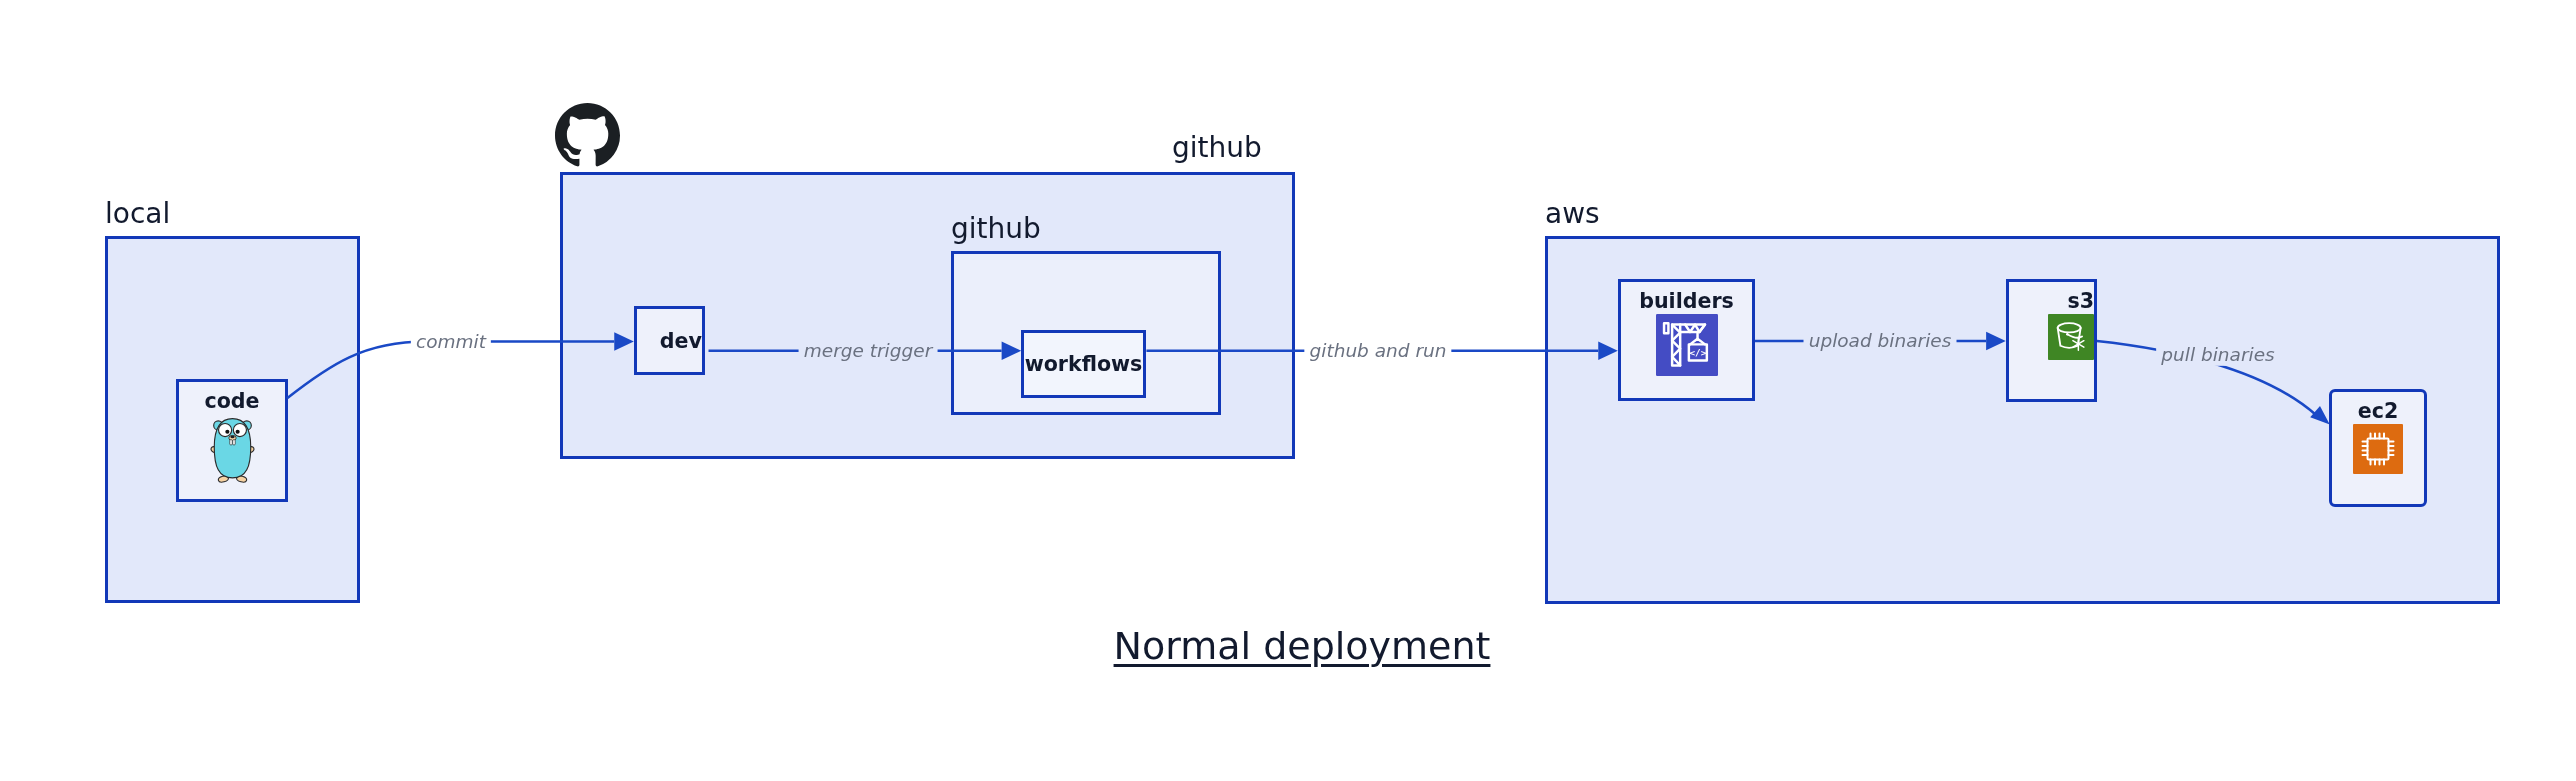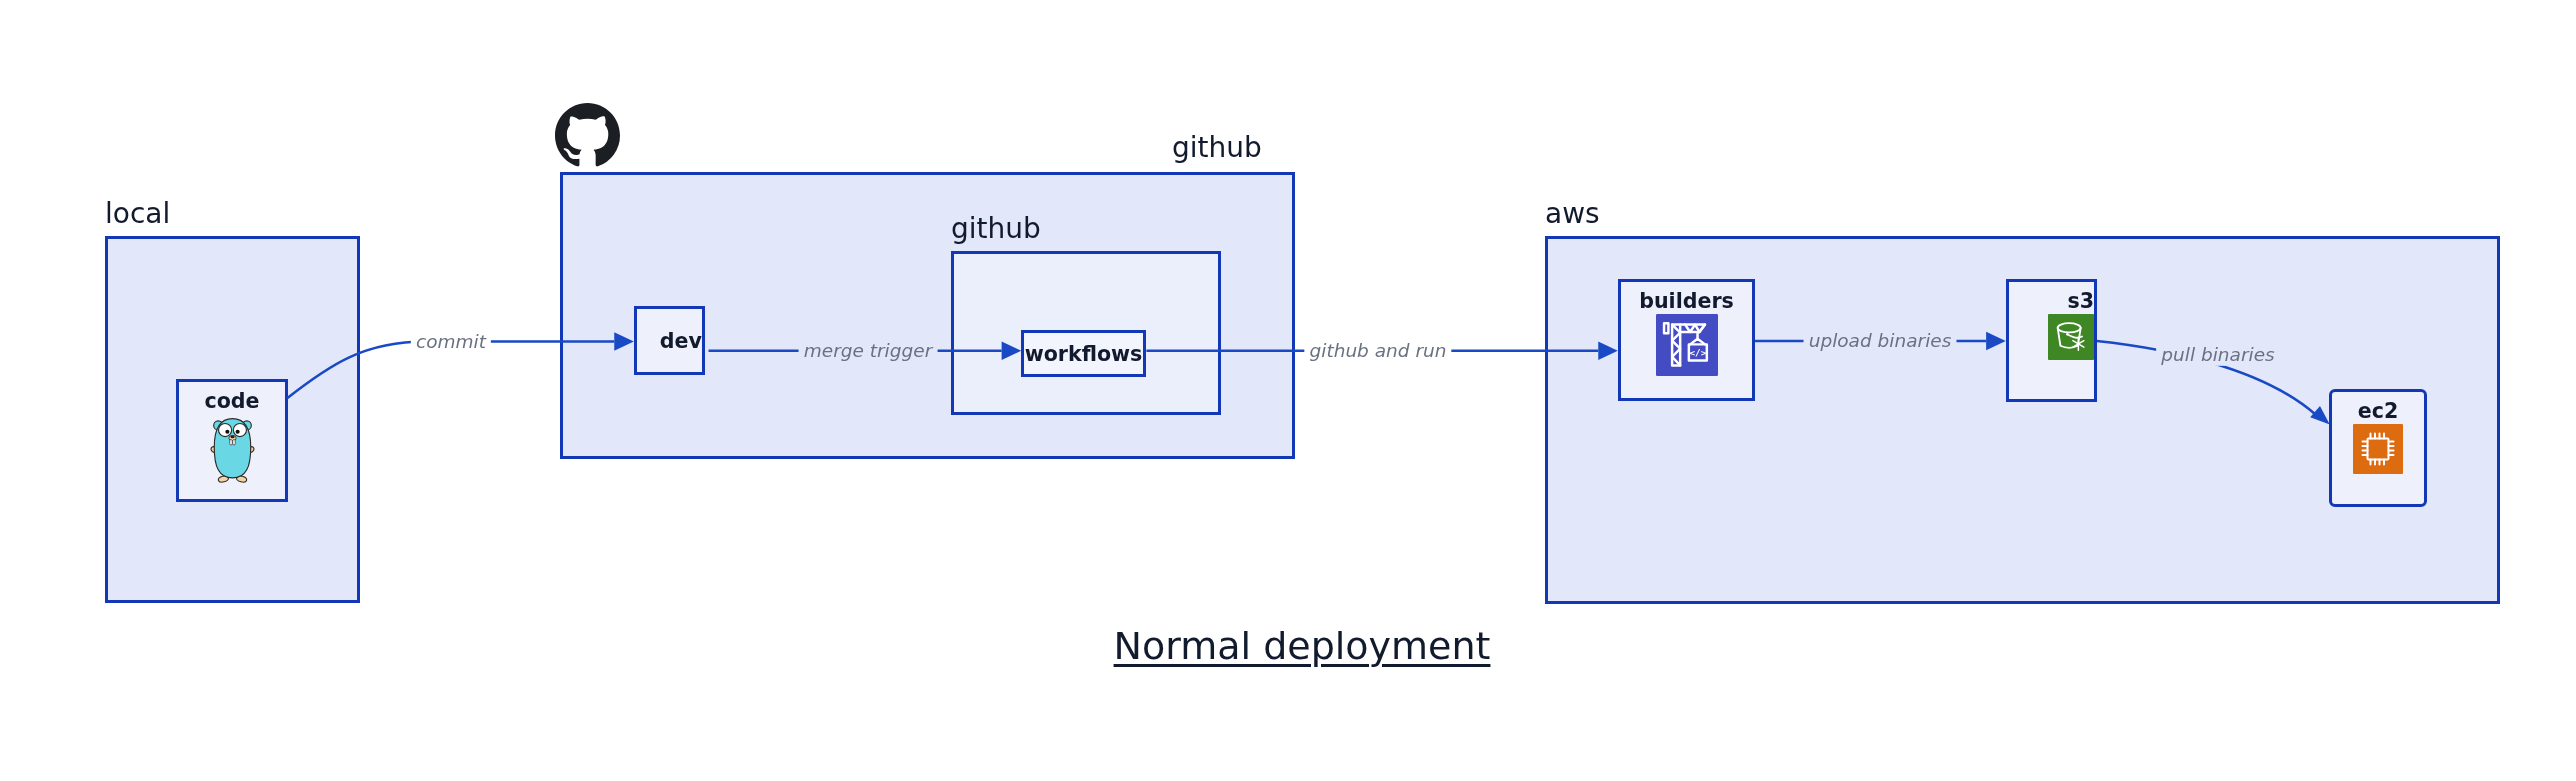--- a/index.html
+++ b/index.html
@@ -107,21 +107,21 @@
           <rect x="50.4" y="45" width="4.4" height="9" rx="1.5"></rect>
         </g>
       </svg>
     </div>
   </div>
 
   <div class="node center" style="left:634px;top:306px;width:71px;height:69px;align-items:flex-end;">
     <div class="node-label">dev</div>
   </div>
 
-  <div class="node center workflows" style="left:1021px;top:330px;width:125px;height:47px;">
+  <div class="node center workflows" style="left:1021px;top:330px;width:125px;height:68px;">
     <div class="node-label">workflows</div>
   </div>
 
   <div class="node iconic" style="left:1618px;top:279px;width:137px;height:122px;">
     <div class="node-label">builders</div>
     <div class="node-icon">
       <svg width="62" height="62" viewBox="0 0 100 100">
         <rect width="100" height="100" rx="2" style="fill:var(--codebuild-purple,#444cc4)"></rect>
         <g stroke="#ffffff" stroke-width="4" fill="none" stroke-linecap="round" stroke-linejoin="round">
           <rect x="13" y="15" width="7" height="16"></rect>

